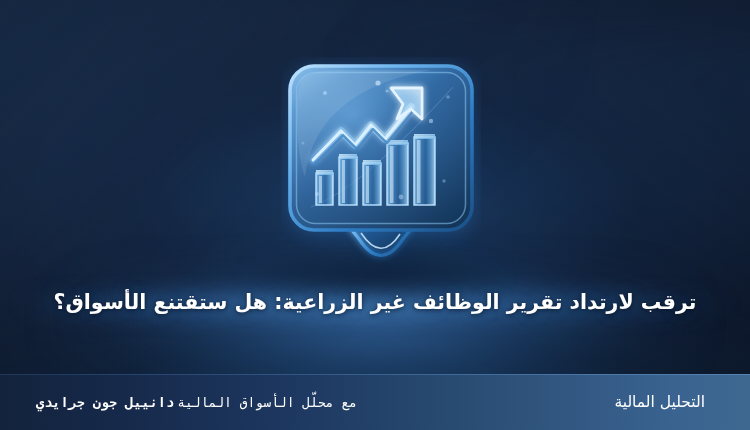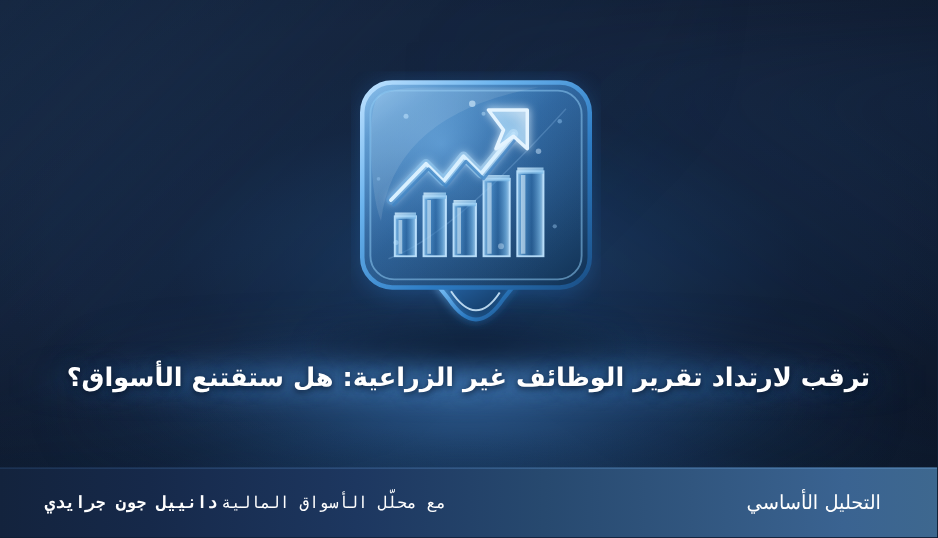--- a/index.html
+++ b/index.html
@@ -285,19 +285,19 @@
         <circle cx="22" cy="86" r="1.5" fill="#a8d8ff" opacity="0.35"></circle>
       </g>
     </svg>
   </div>
 
   <div class="bg-vignette"></div>
 
   <h1 class="headline">ترقب لارتداد تقرير الوظائف غير الزراعية: هل ستقتنع الأسواق؟</h1>
 
   <div class="bottom-bar">
-    <div class="category">التحليل الأساسي</div>
+    <div class="category">التحليل المالية</div>
     <div class="byline">
       <span>مع محلّل الأسواق المالية</span><span class="author">دانييل جون جرايدي</span>
     </div>
   </div>
 
 </div>
 
 </body></html>

